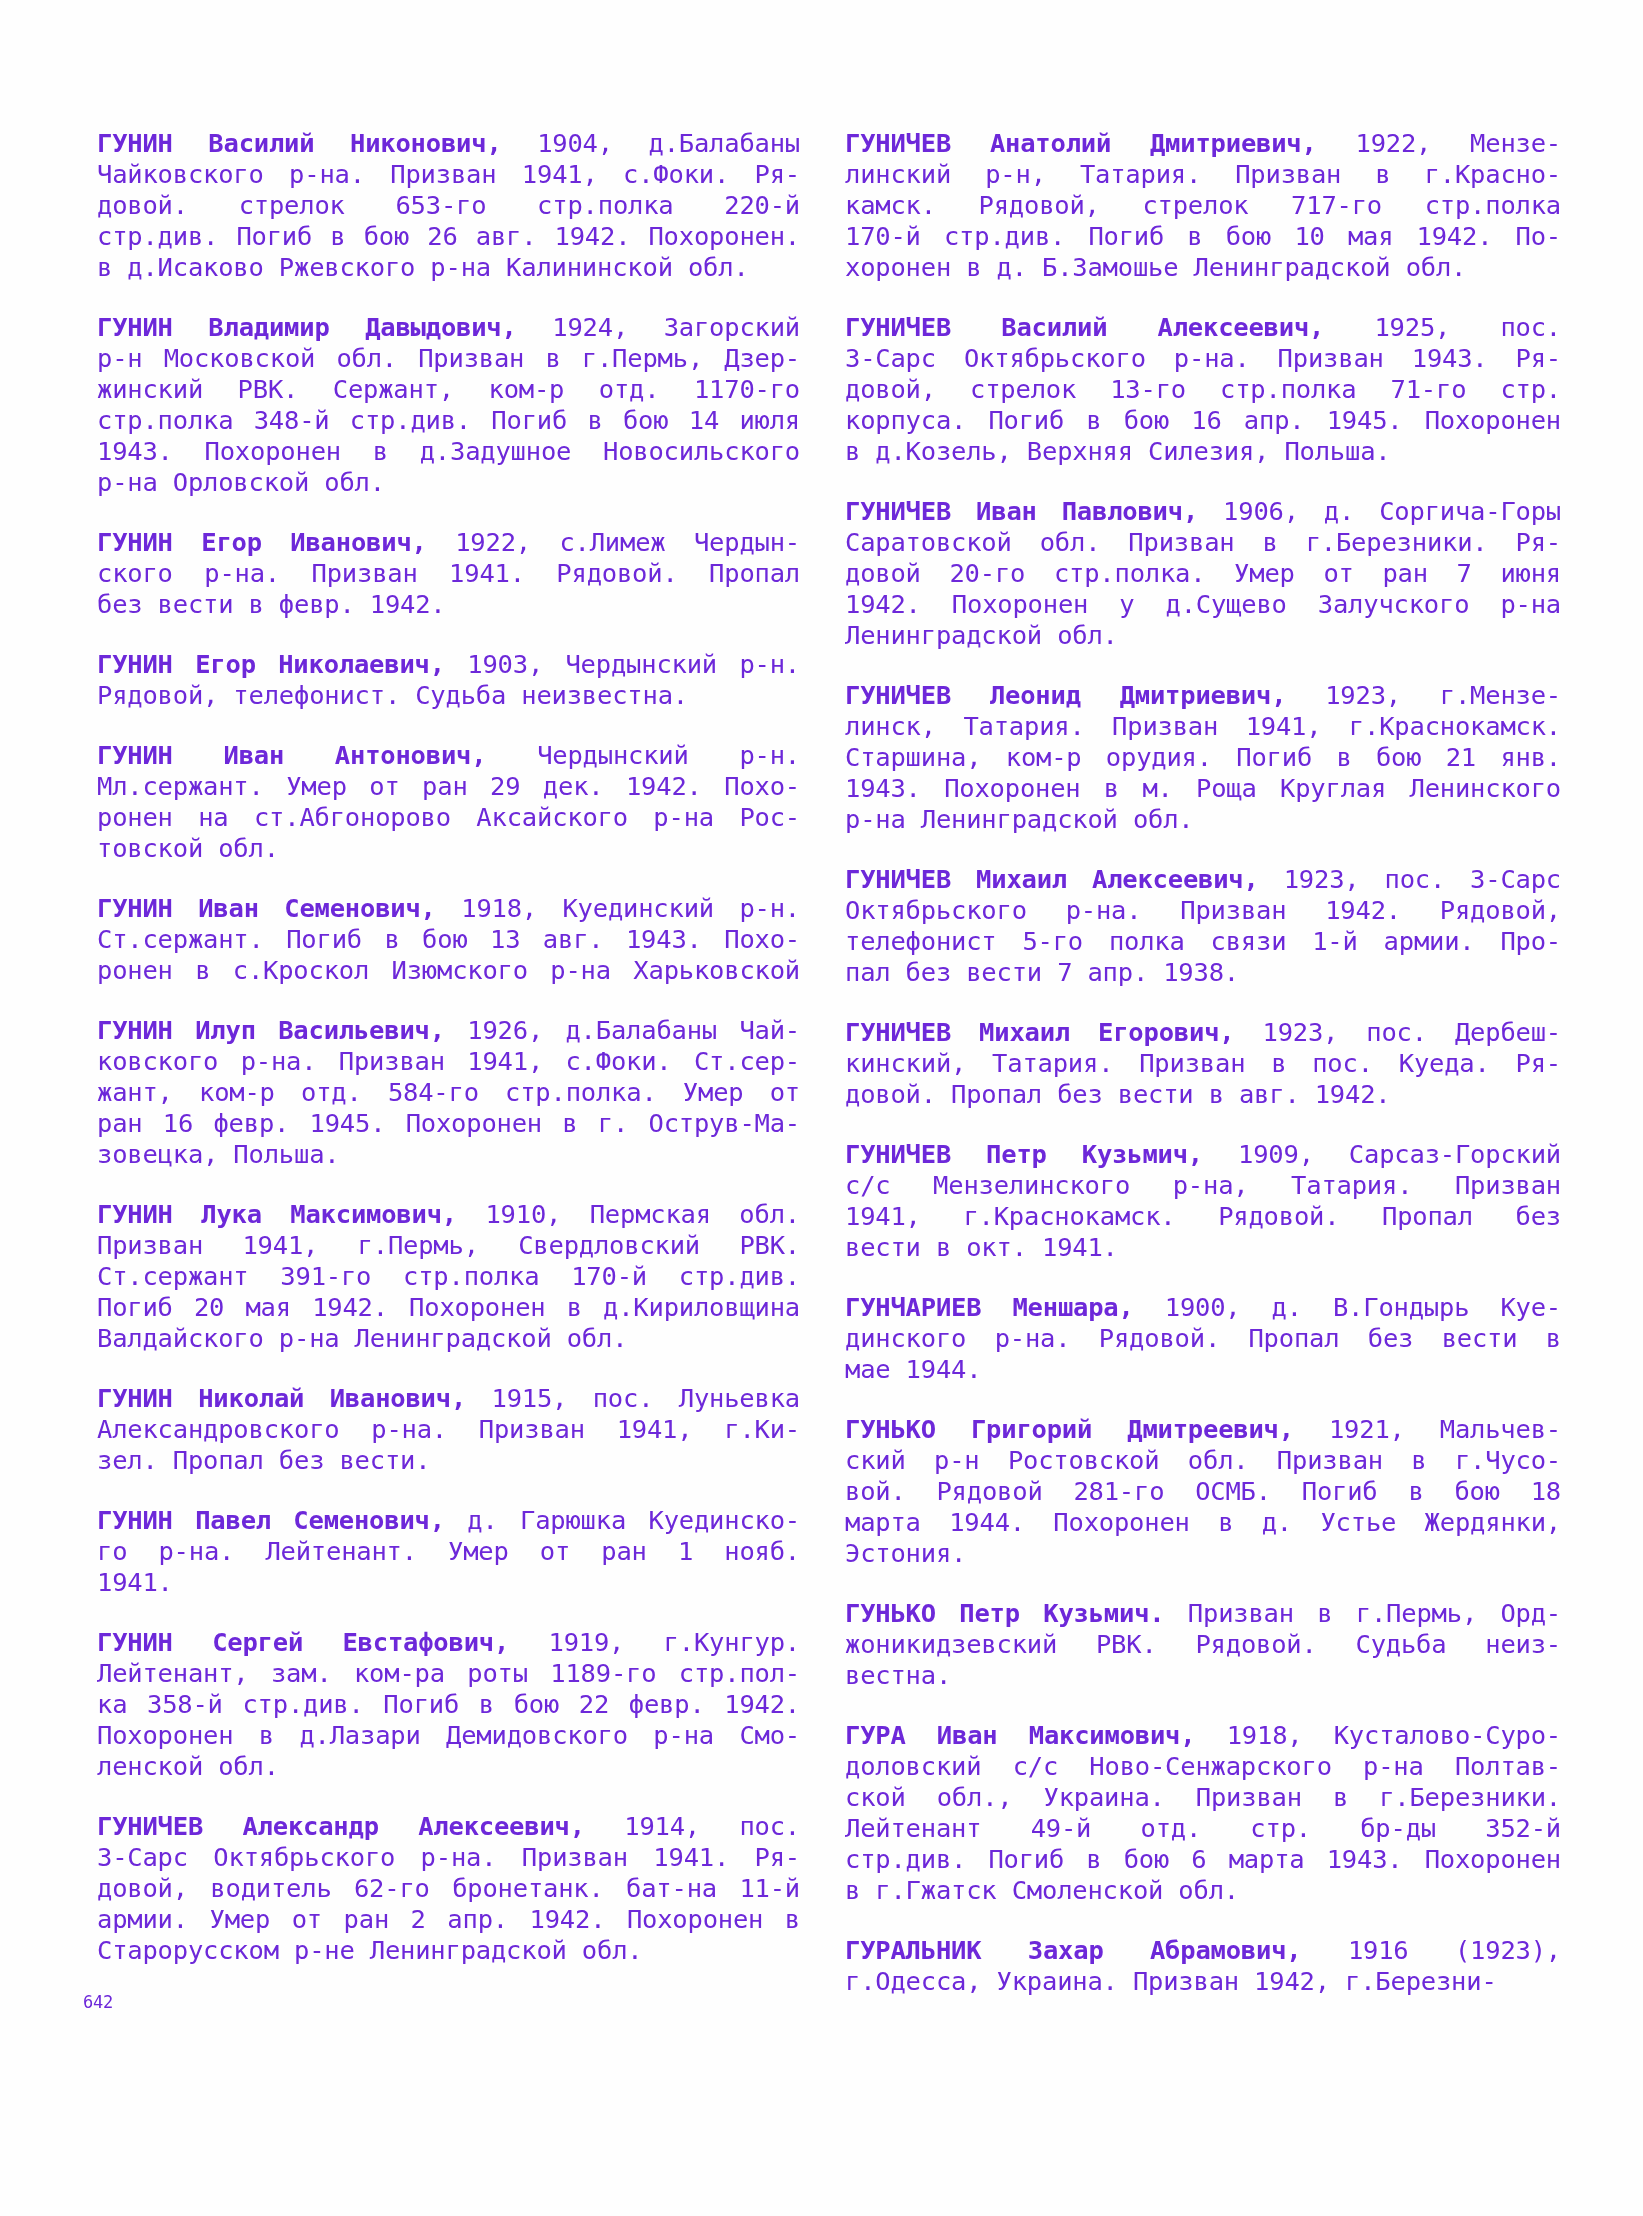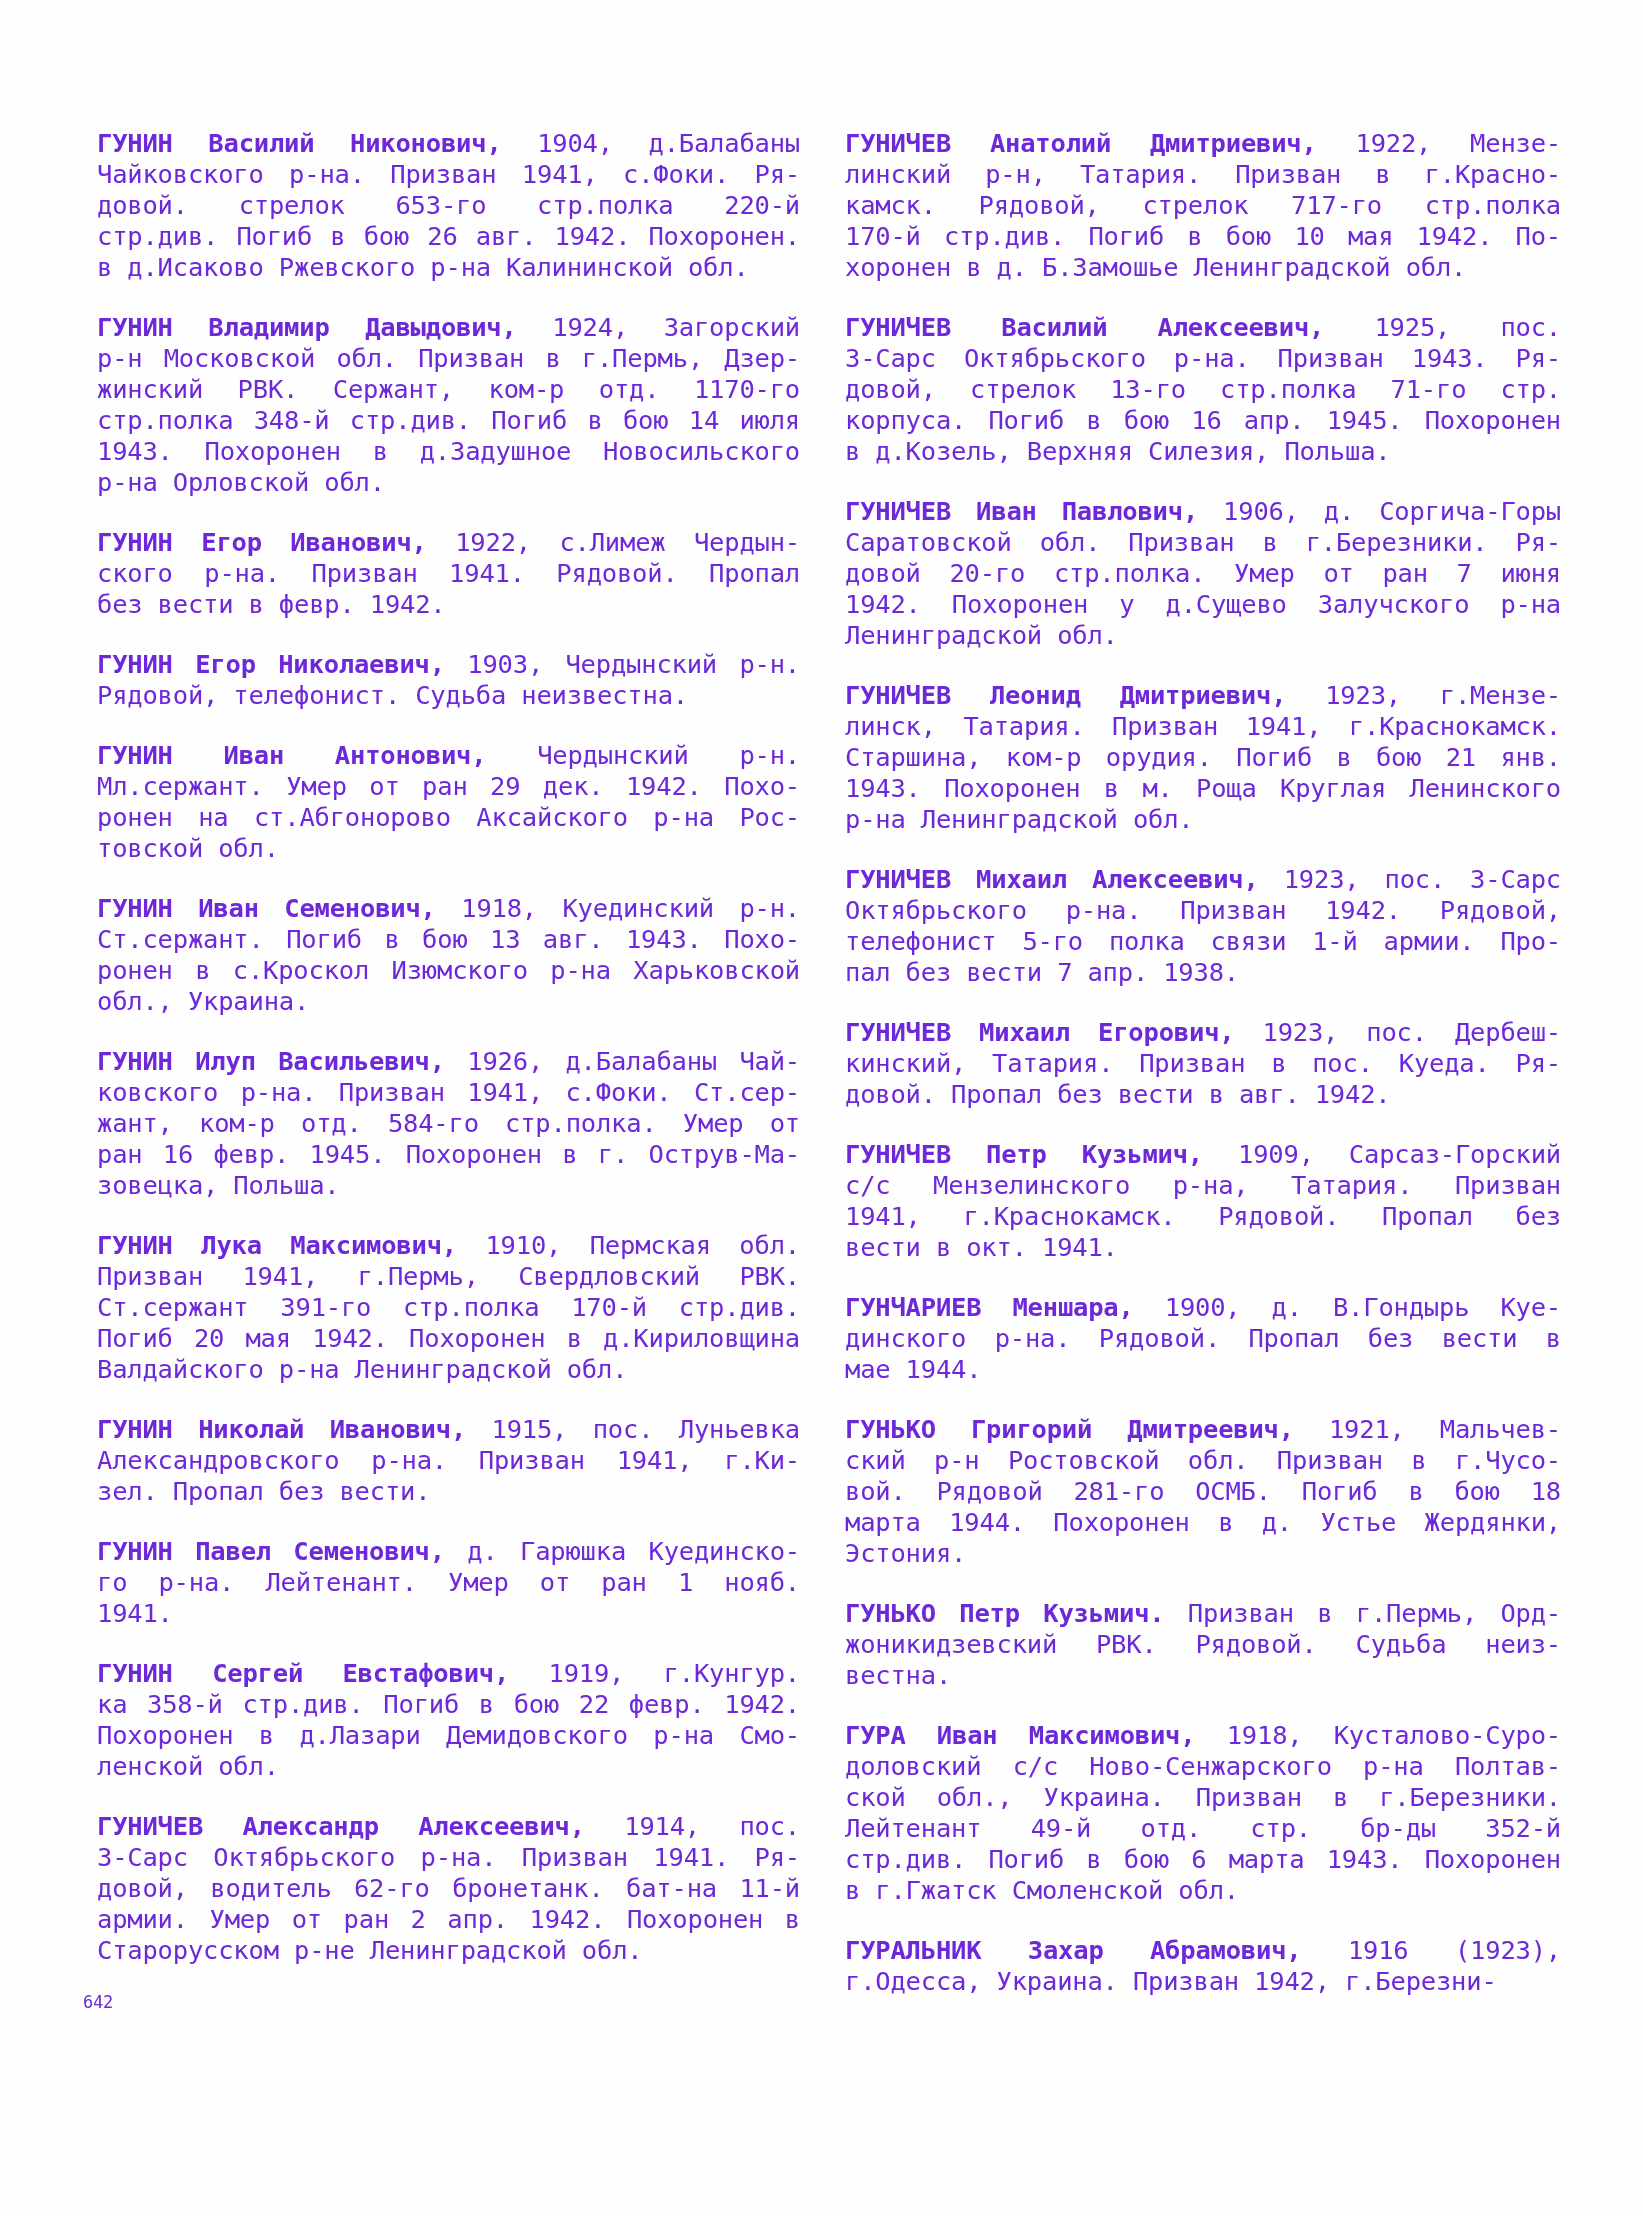--- a/index.html
+++ b/index.html
@@ -75,21 +75,20 @@
       <div class="entry">
         <div class="ln"><span class="nm">ГУНИН Иван Антонович,</span> <span>Чердынский р-н.</span></div>
         <div class="ln">Мл.сержант. Умер от ран 29 дек. 1942. Похо-</div>
         <div class="ln">ронен на ст.Абгонорово Аксайского р-на Рос-</div>
         <div class="ln last">товской обл.</div>
       </div>
       <div class="entry">
         <div class="ln"><span class="nm">ГУНИН Иван Семенович,</span> <span>1918, Куединский р-н.</span></div>
         <div class="ln">Ст.сержант. Погиб в бою 13 авг. 1943. Похо-</div>
         <div class="ln">ронен в с.Кроскол Изюмского р-на Харьковской</div>
-        <div class="ln last">обл., Украина.</div>
       </div>
       <div class="entry">
         <div class="ln"><span class="nm">ГУНИН Илуп Васильевич,</span> <span>1926, д.Балабаны Чай-</span></div>
         <div class="ln">ковского р-на. Призван 1941, с.Фоки. Ст.сер-</div>
         <div class="ln">жант, ком-р отд. 584-го стр.полка. Умер от</div>
         <div class="ln">ран 16 февр. 1945. Похоронен в г. Острув-Ма-</div>
         <div class="ln last">зовецка, Польша.</div>
       </div>
       <div class="entry">
         <div class="ln"><span class="nm">ГУНИН Лука Максимович,</span> <span>1910, Пермская обл.</span></div>
@@ -103,20 +102,21 @@
         <div class="ln">Александровского р-на. Призван 1941, г.Ки-</div>
         <div class="ln last">зел. Пропал без вести.</div>
       </div>
       <div class="entry">
         <div class="ln"><span class="nm">ГУНИН Павел Семенович,</span> <span>д. Гарюшка Куединско-</span></div>
         <div class="ln">го р-на. Лейтенант. Умер от ран 1 нояб.</div>
         <div class="ln last">1941.</div>
       </div>
       <div class="entry">
         <div class="ln"><span class="nm">ГУНИН Сергей Евстафович,</span> <span>1919, г.Кунгур.</span></div>
+        <div class="ln">Лейтенант, зам. ком-ра роты 1189-го стр.пол-</div>
         <div class="ln">ка 358-й стр.див. Погиб в бою 22 февр. 1942.</div>
         <div class="ln">Похоронен в д.Лазари Демидовского р-на Смо-</div>
         <div class="ln last">ленской обл.</div>
       </div>
       <div class="entry">
         <div class="ln"><span class="nm">ГУНИЧЕВ Александр Алексеевич,</span> <span>1914, пос.</span></div>
         <div class="ln">3-Сарс Октябрьского р-на. Призван 1941. Ря-</div>
         <div class="ln">довой, водитель 62-го бронетанк. бат-на 11-й</div>
         <div class="ln">армии. Умер от ран 2 апр. 1942. Похоронен в</div>
         <div class="ln last">Старорусском р-не Ленинградской обл.</div>

